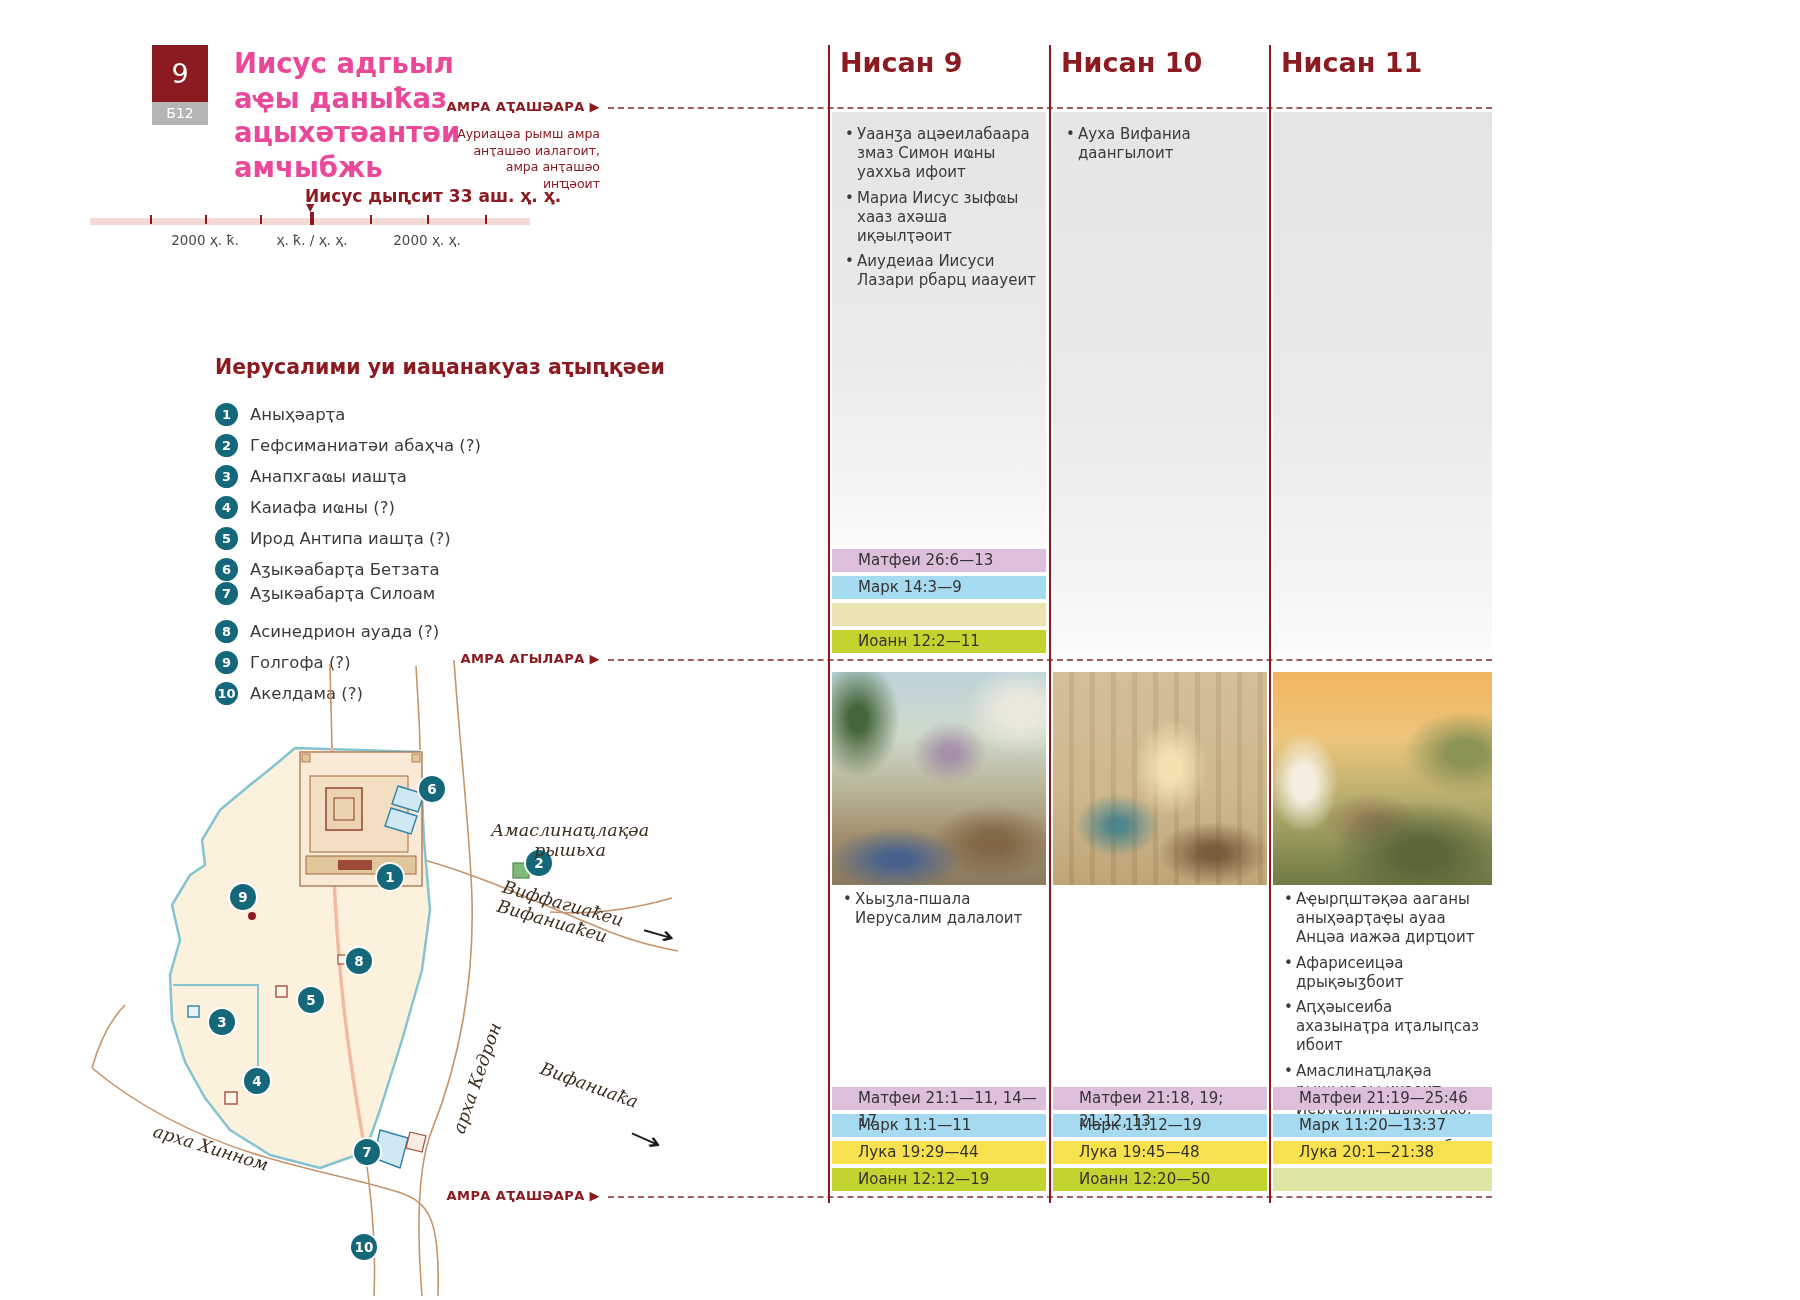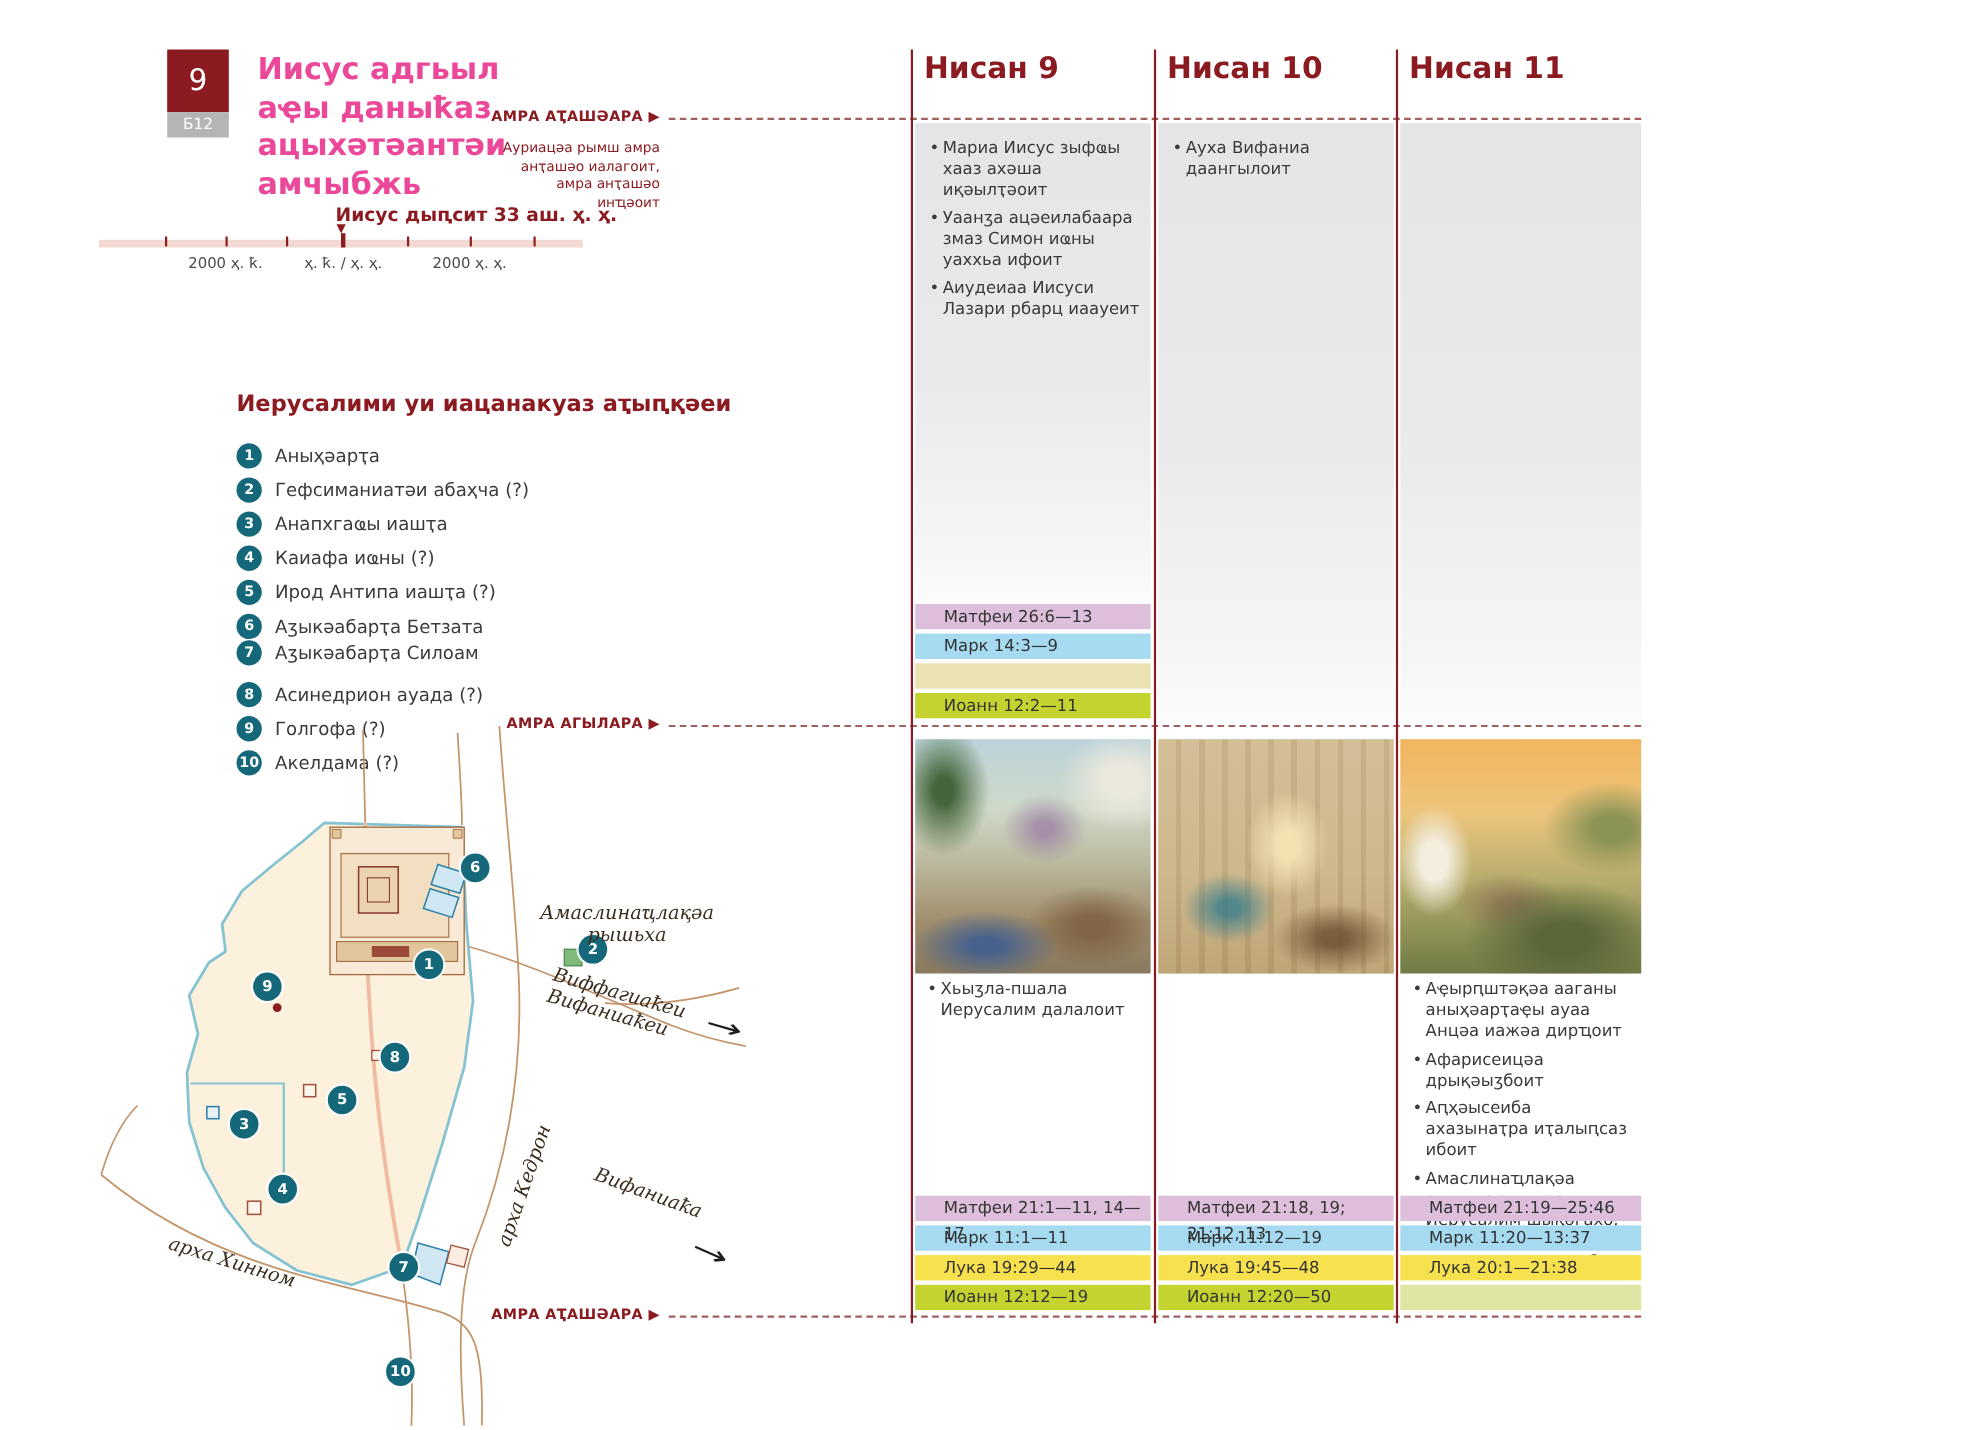--- a/index.html
+++ b/index.html
@@ -180,22 +180,22 @@
   <div class="abs map-arrow" style="left:642px;top:915px;transform:rotate(16deg) scaleX(1.7)">→</div>
   <div class="abs map-label" style="left:538px;top:1075px;transform:rotate(20deg)">Вифаниаҟа</div>
   <div class="abs map-arrow" style="left:630px;top:1118px;transform:rotate(24deg) scaleX(1.7)">→</div>
   <div class="abs map-label" style="left:402px;top:1068px;width:150px;text-align:center;transform:rotate(-71deg)">арха Кедрон</div>
   <div class="abs map-label" style="left:150px;top:1146px;width:175px;transform:rotate(17deg)">арха Хинном</div>
 
 
   <div class="col" style="left:828px">
     <div class="col-header"><span>Нисан 9</span></div>
     <div class="top-panel h-mid">
+      <div class="ev">Уаанӡа ацәеилабаара змаз Симон иҩны уаххьа ифоит</div>
       <div class="ev">Мариа Иисус зыфҩы хааз ахәша иқәылҭәоит</div>
-      <div class="ev">Уаанӡа ацәеилабаара змаз Симон иҩны уаххьа ифоит</div>
       <div class="ev">Аиудеиаа Иисуси Лазари рбарц иаауеит</div>
     </div>
     <div class="refs mid-refs">
       <div class="band mt">Матфеи 26:6—13</div>
       <div class="band mk">Марк 14:3—9</div>
       <div class="band lk muted"></div>
       <div class="band jn">Иоанн 12:2—11</div>
     </div>
     <div class="illus illus-entry"></div>
     <div class="bottom-events">

